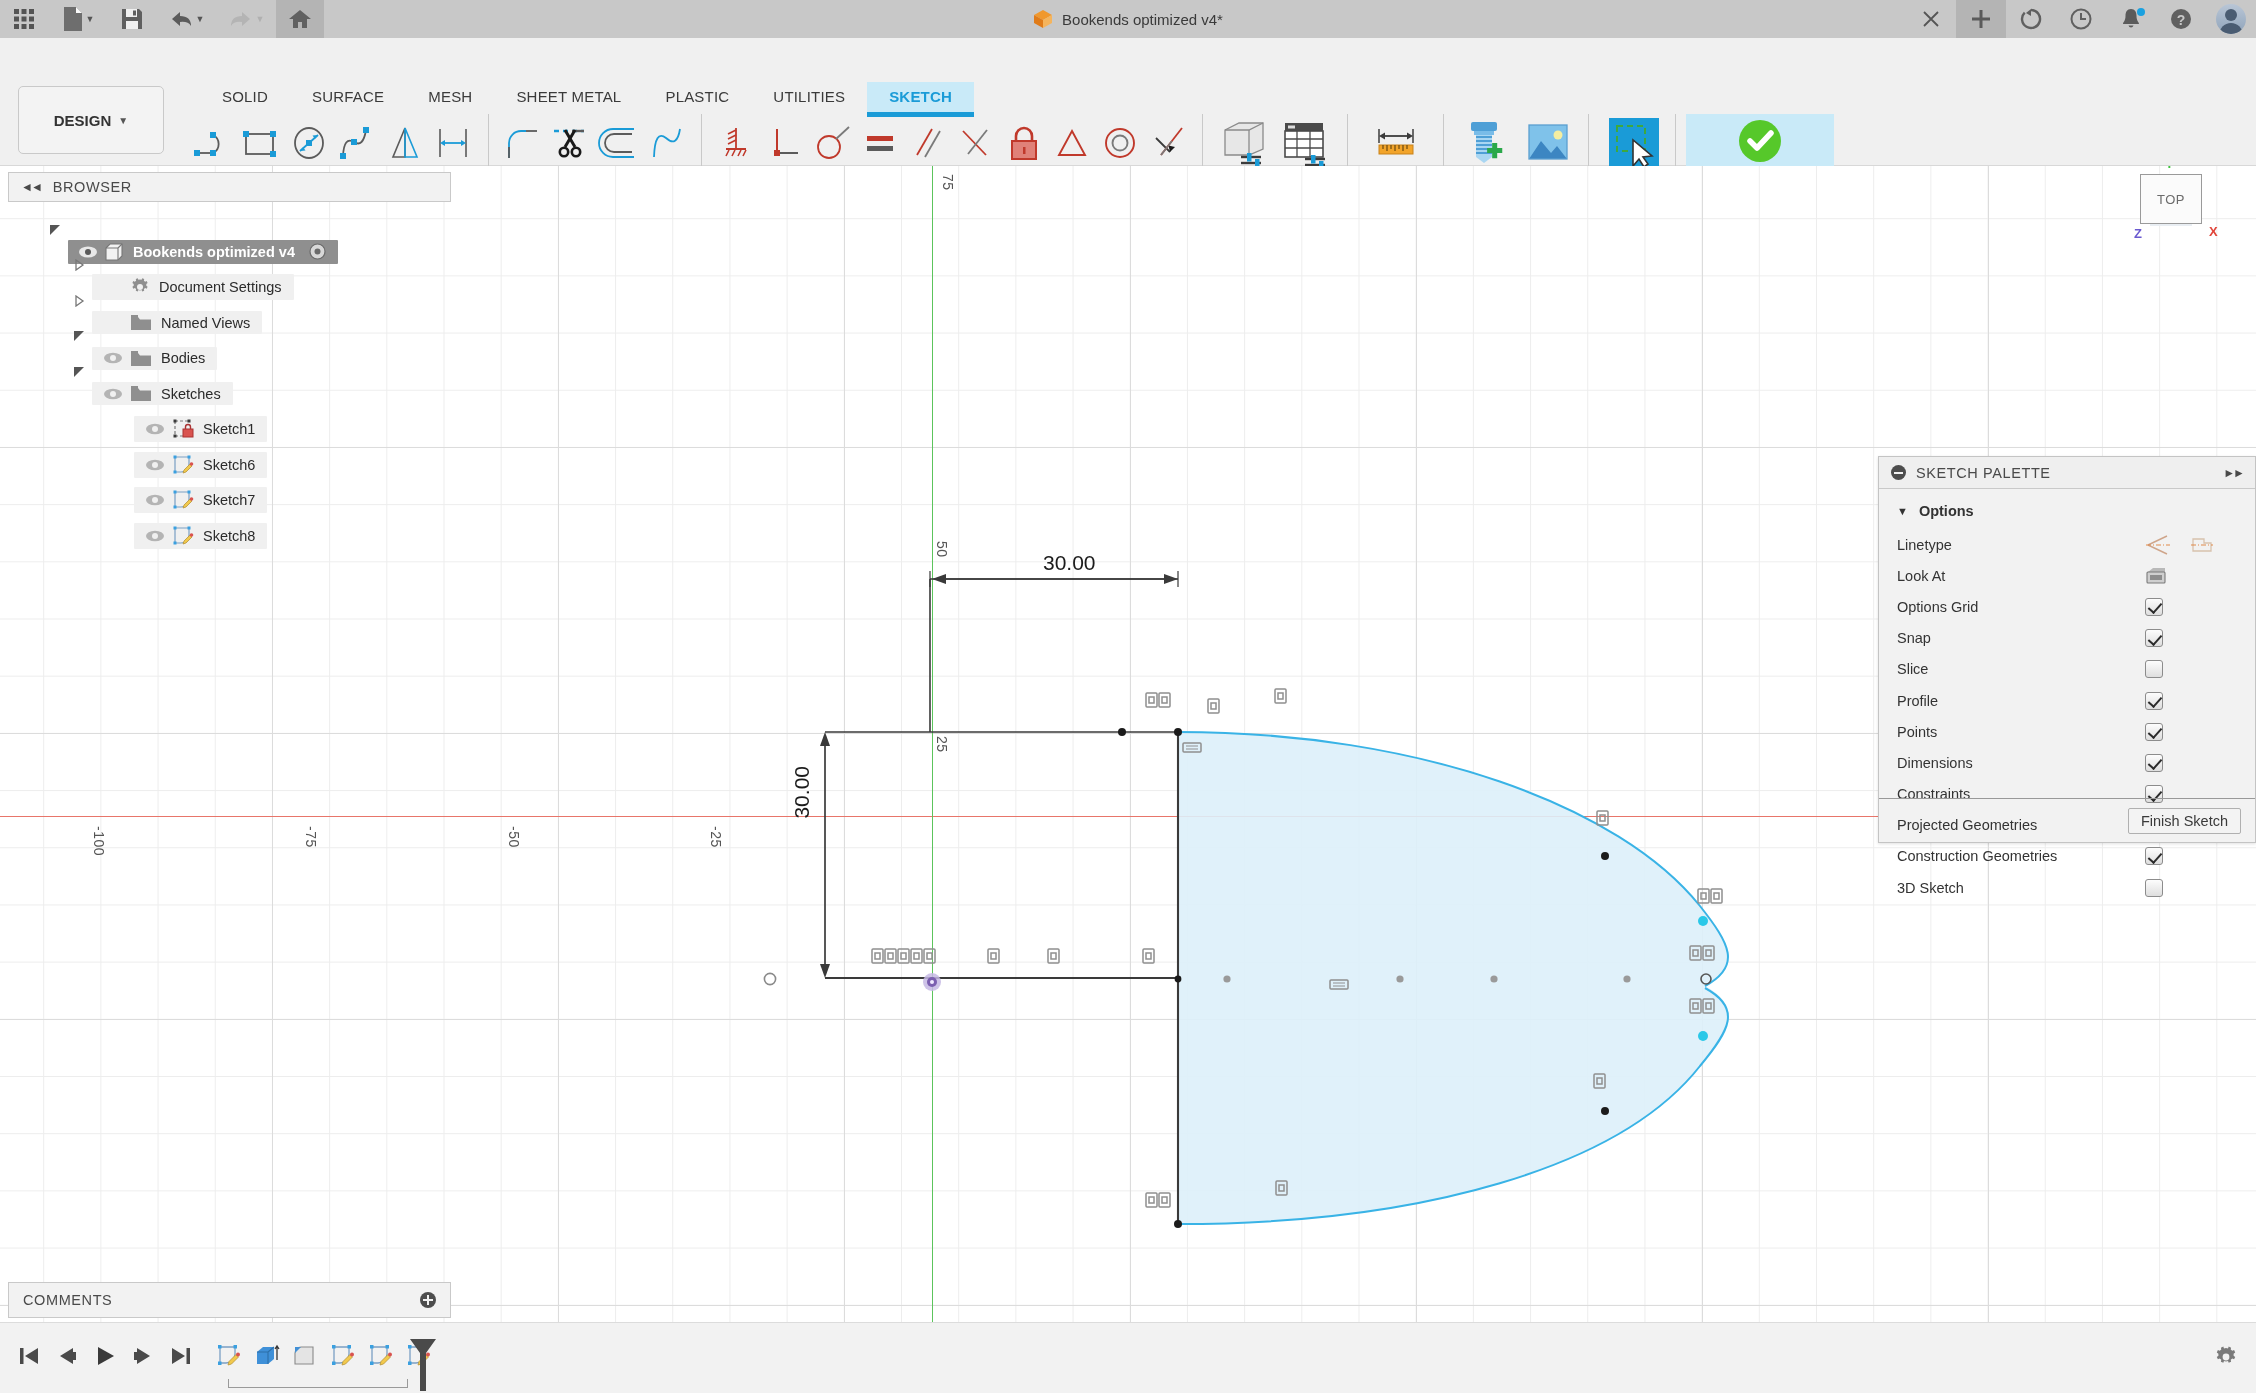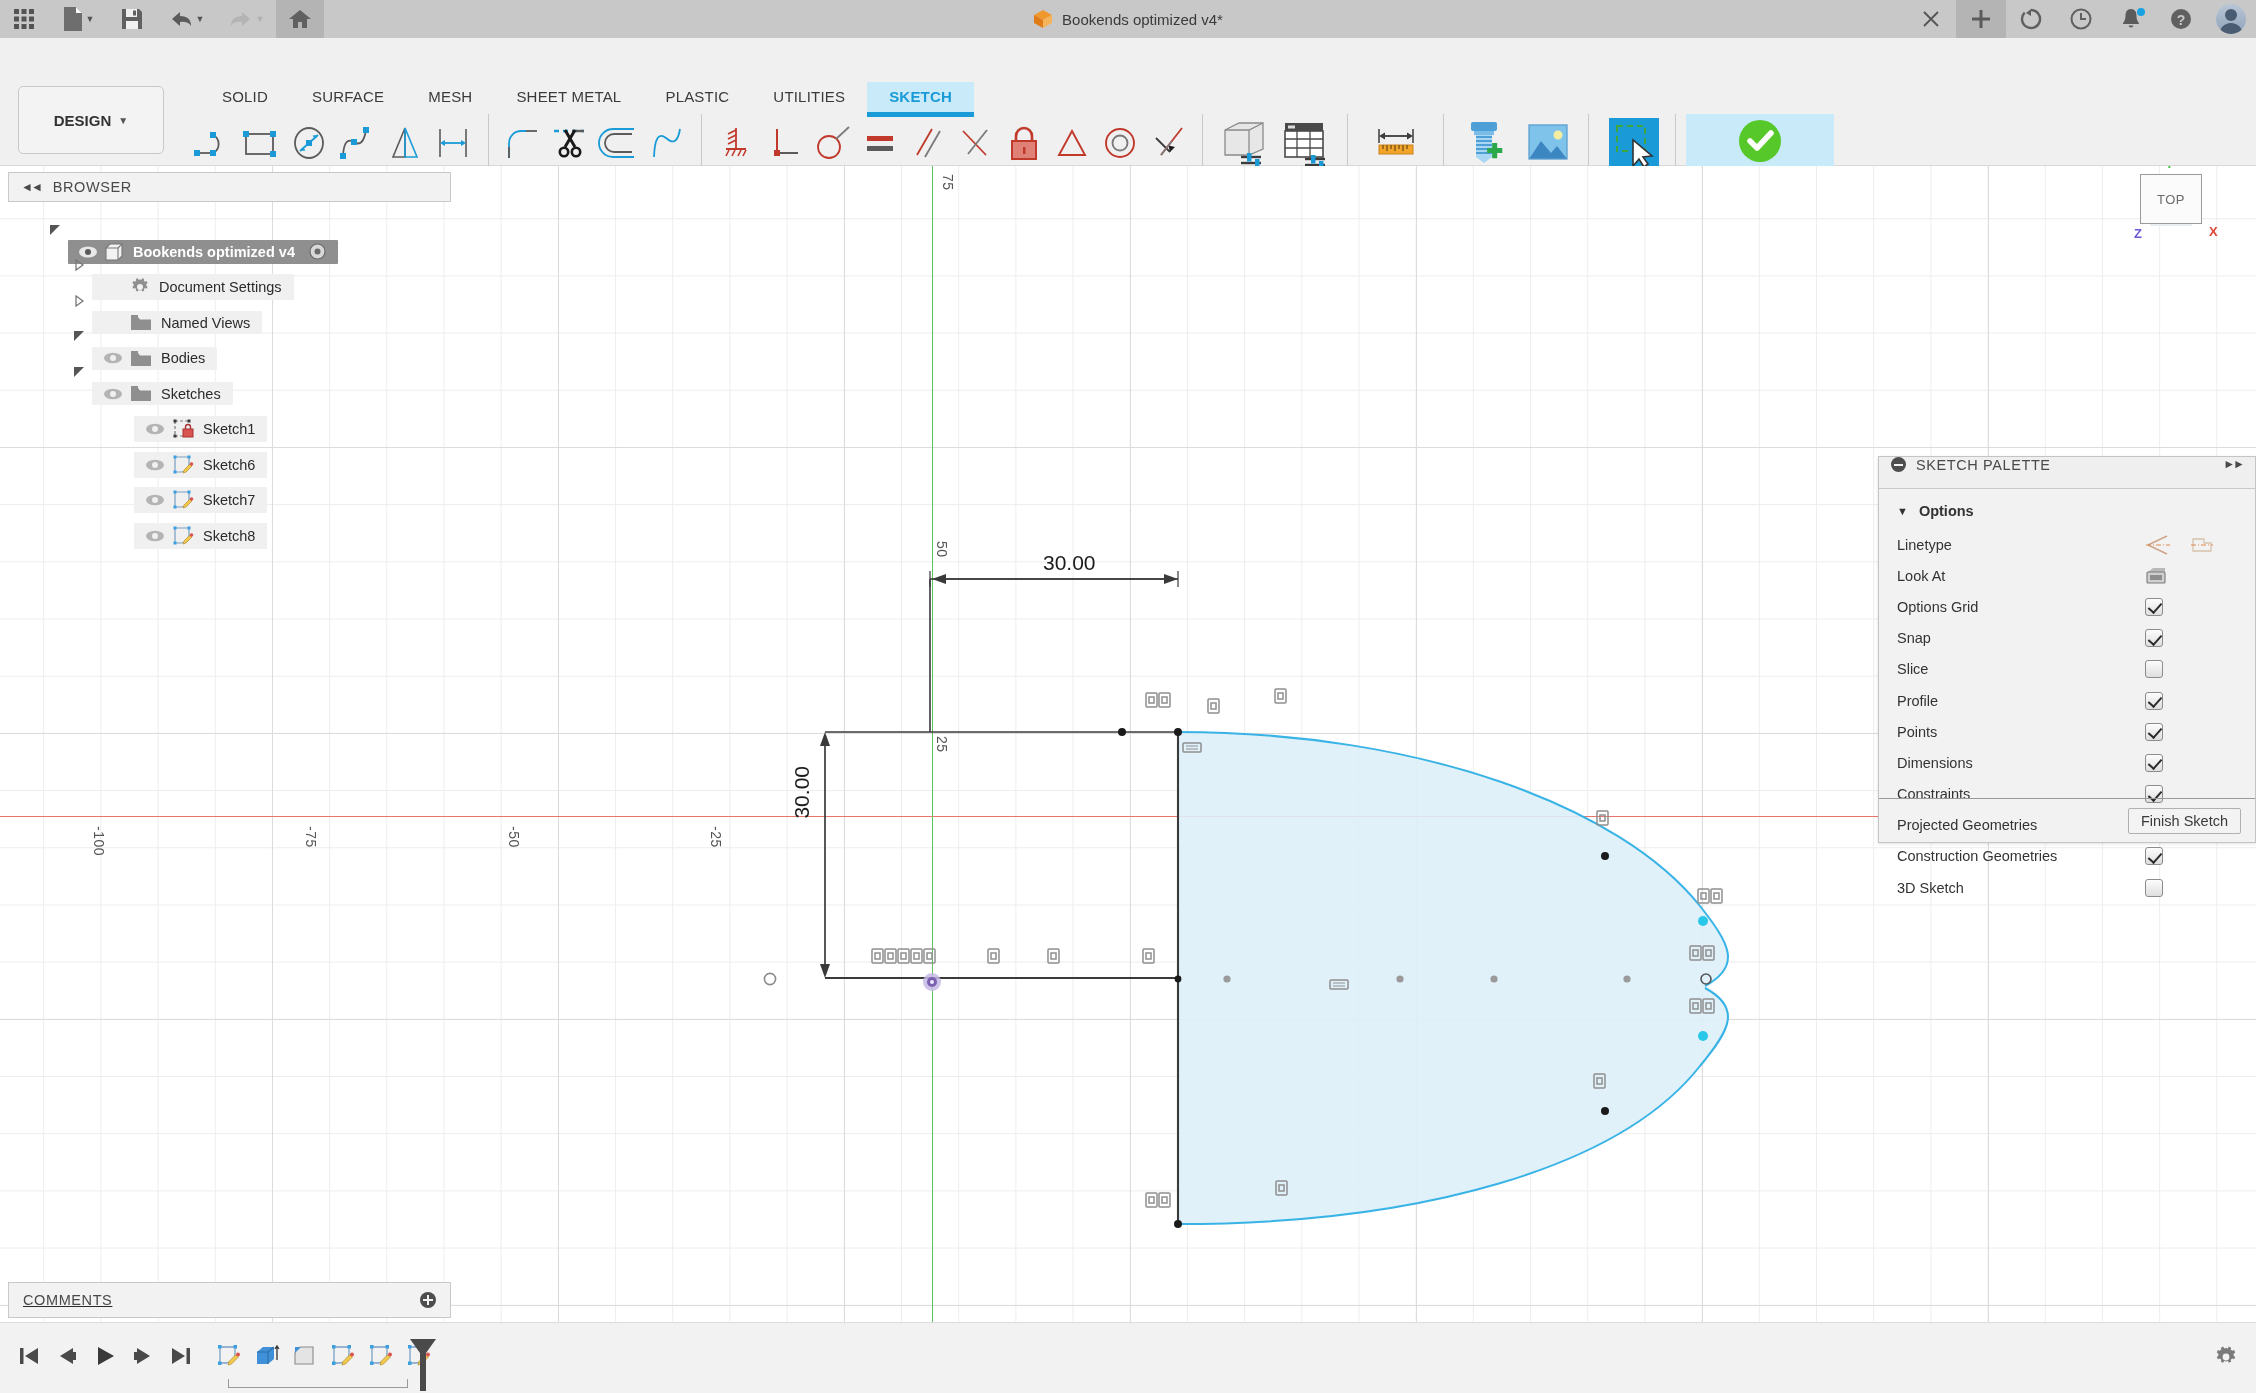--- a/index.html
+++ b/index.html
@@ -141,21 +141,21 @@
   .axl{ position:absolute; font-size:13px; font-weight:bold; }
 
   
   #palette{
     position:absolute; left:1878px; top:290px; width:378px; height:387px;
     background:#f2f2f2; border:1px solid #c4c4c4;
     box-shadow:0 1px 3px rgba(0,0,0,.12);
   }
   #pal-head{
     height:32px; background:#efefef; border-bottom:1px solid #c9c9c9;
-    display:flex; align-items:flex-start; padding:0 12px;
+    display:flex; align-items:center; padding:0 12px;
   }
   #pal-head .pt{ font-size:14.5px; color:#4a4a4a; letter-spacing:.6px; margin-left:10px; flex:1;}
   .circle-minus{
     width:15px;height:15px;border-radius:50%;background:#4d4d4d;position:relative;
   }
   .circle-minus:after{content:"";position:absolute;left:3px;top:6.5px;width:9px;height:2px;background:#f2f2f2;}
   #pal-body{ padding:10px 0 0 0; }
   #pal-options{
     display:flex; align-items:center; padding:4px 0 10px 18px;
     font-size:14.5px; font-weight:bold; color:#333;
@@ -201,21 +201,21 @@
   .tw{ width:26px; display:flex; align-items:center; justify-content:center; }
   .node-chip{ display:flex; align-items:center; background:#f0f0f0; border-radius:1px; padding:3px 12px 3px 4px;margin-top:44px;}
   .node-chip.sel{ background:#8f8f8f; color:#fff; font-weight:bold; }
   .eye{ margin:0 6px; }
   .nlabel{ margin-left:9px; white-space:nowrap; }
 
   
   #comments{
     position:absolute; left:8px; top:1282px; width:443px; height:36px;
     background:#f2f2f2; border:1px solid #c9c9c9;
-    display:flex; align-items:center; padding:0 14px;text-decoration:underline;
+    display:flex; align-items:center; padding:0 14px;
   }
   #comments .ct{ font-size:14.5px; color:#4a4a4a; letter-spacing:.6px; flex:1; }
   .circle-plus{
     width:16px;height:16px;border-radius:50%;background:#4d4d4d;position:relative;
   }
   .circle-plus:before{content:"";position:absolute;left:3px;top:7px;width:10px;height:2px;background:#f2f2f2;}
   .circle-plus:after{content:"";position:absolute;left:7px;top:3px;width:2px;height:10px;background:#f2f2f2;}
 
   
   #timeline{

